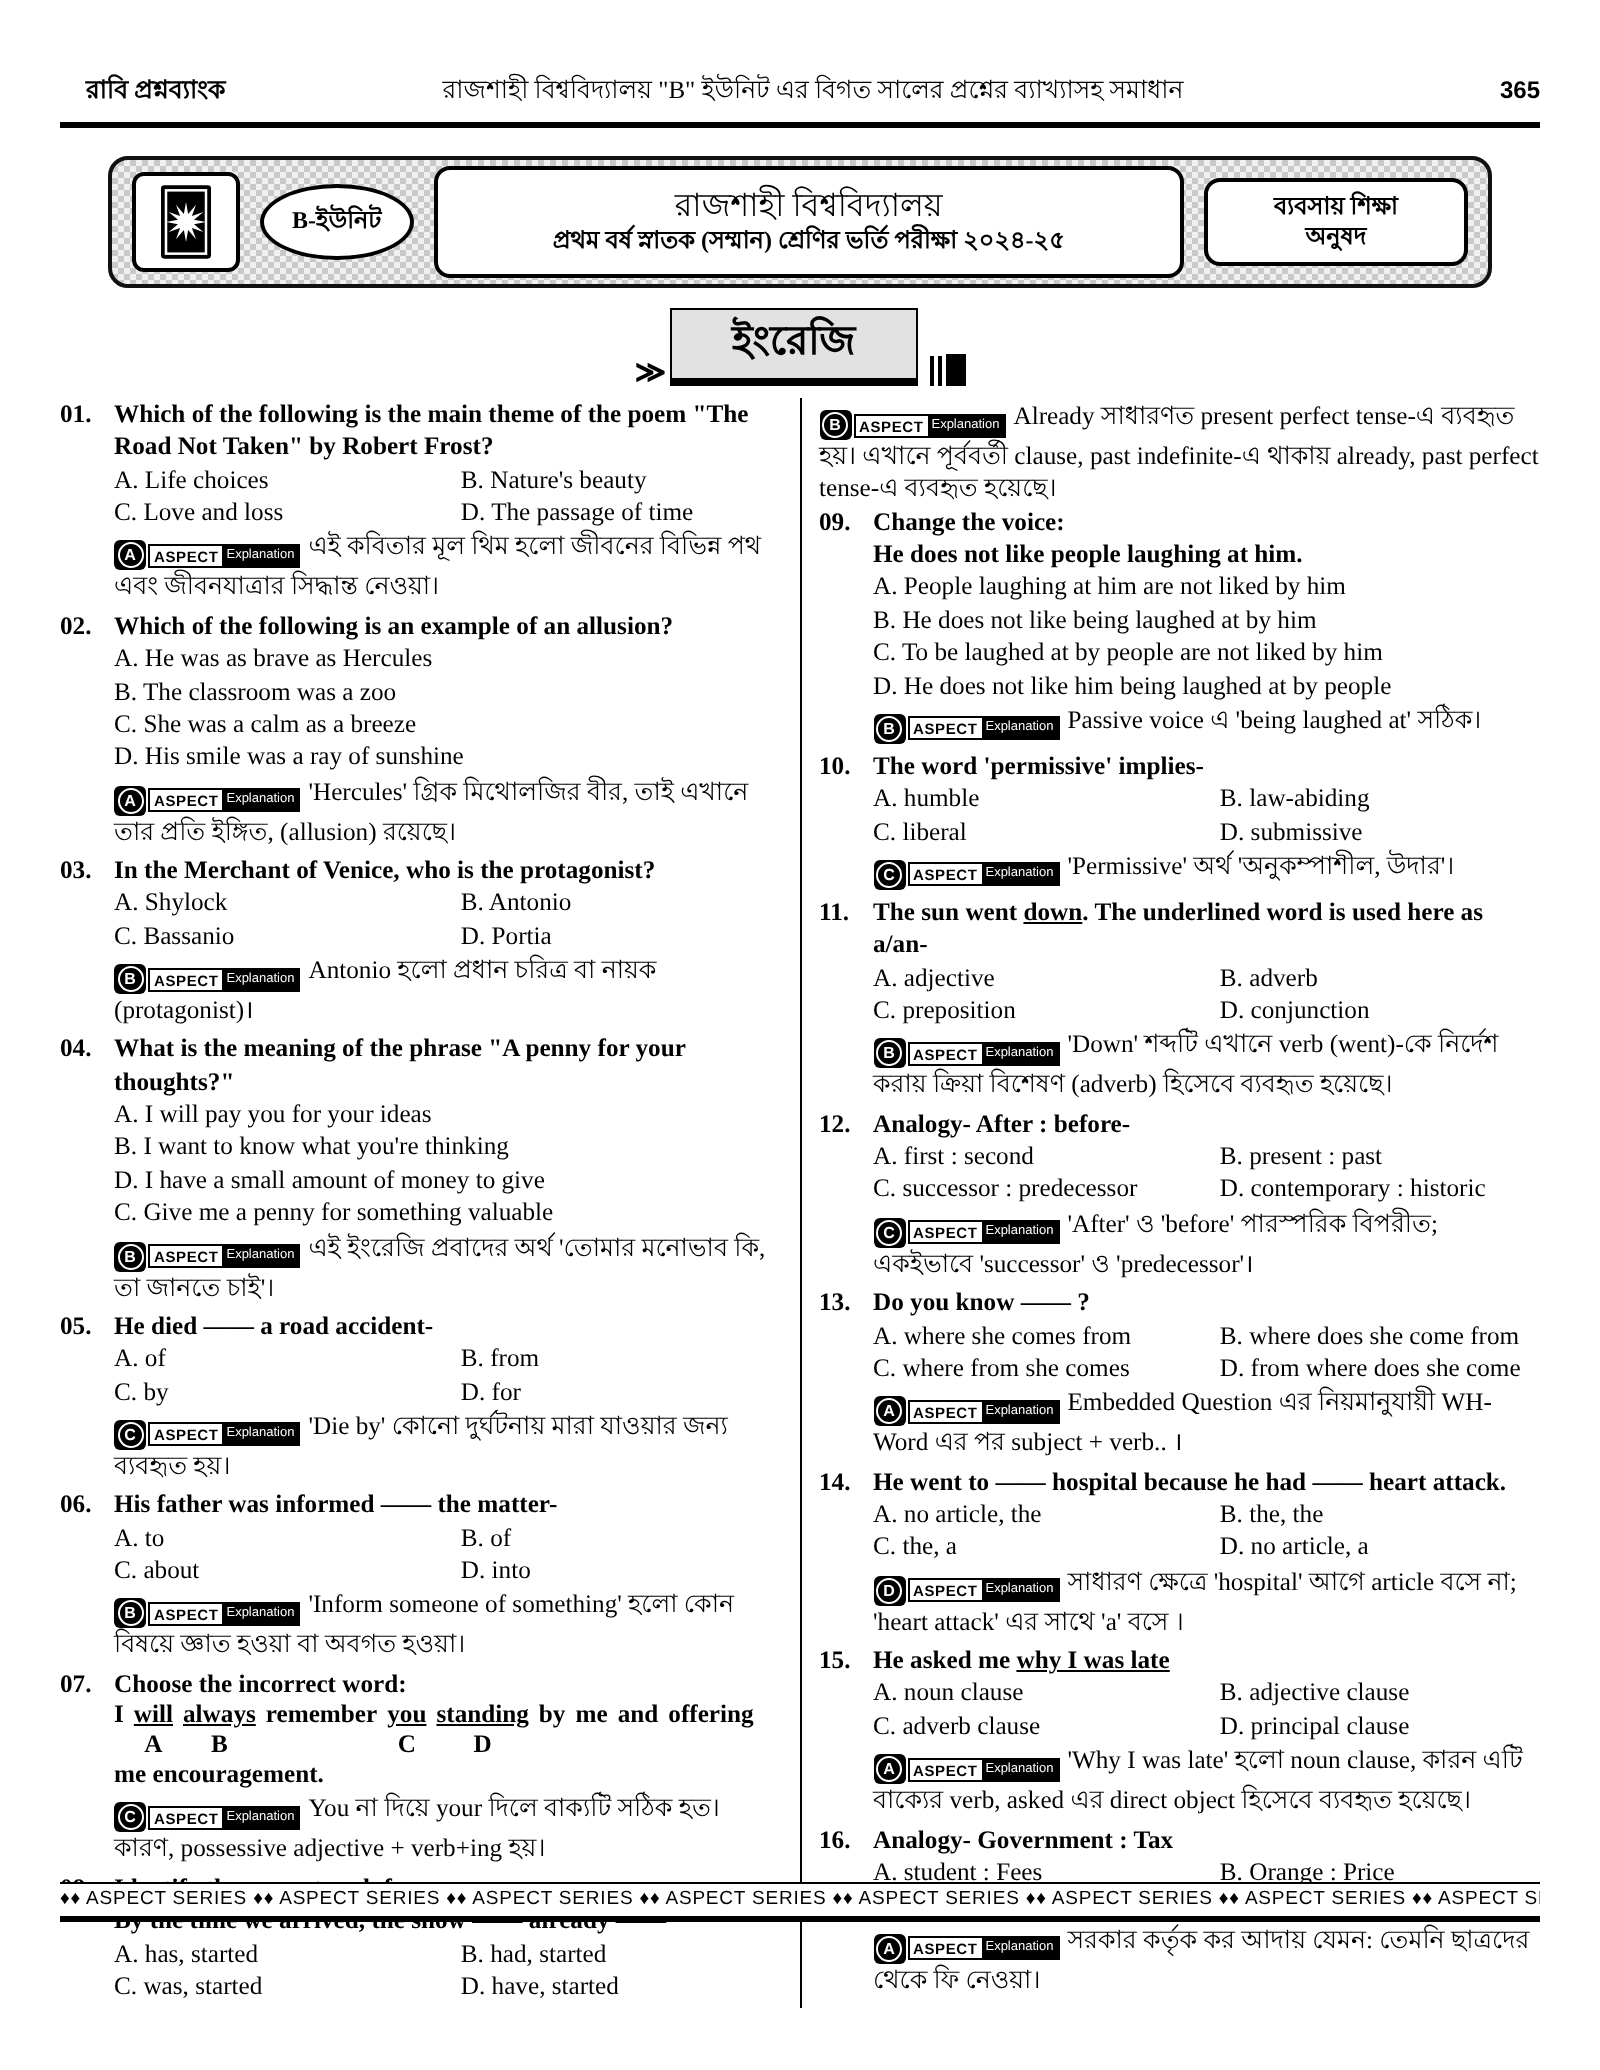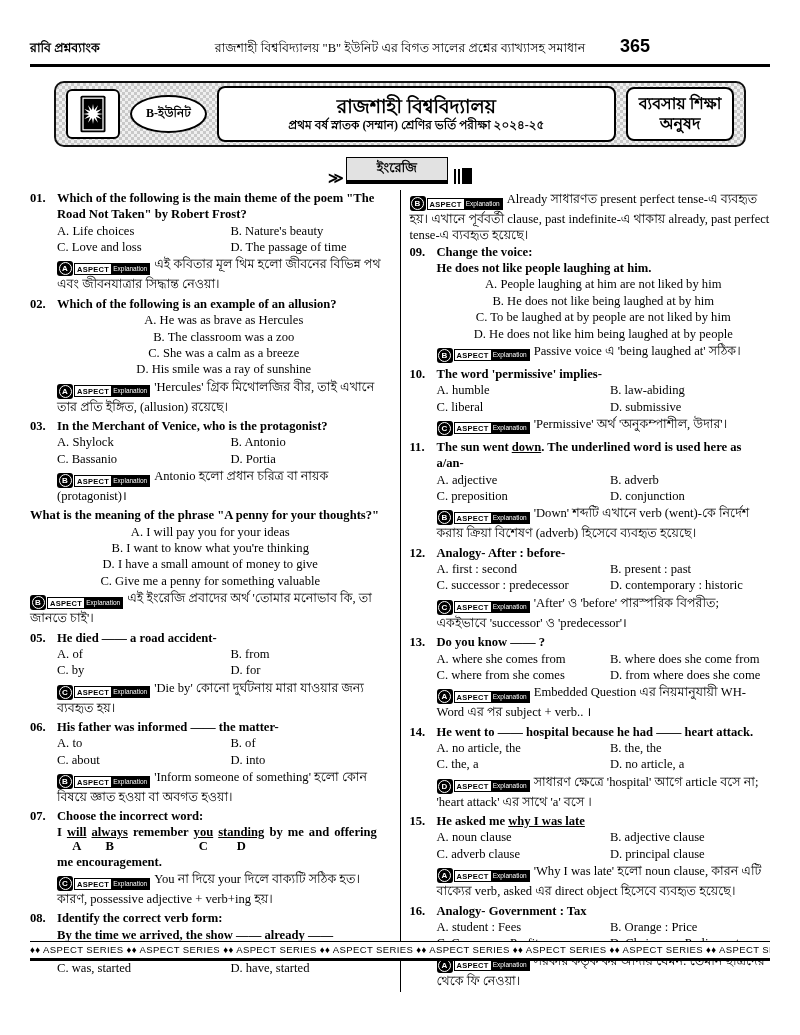--- a/index.html
+++ b/index.html
@@ -1,61 +1,61 @@
 <!DOCTYPE html>
 <html><head>
 <meta charset="utf-8">
 <style>
   html,body{margin:0;padding:0;background:#e8e8e8;}
   .page{position:relative;width:800px;height:1035px;background:#fff;margin:0 auto;
         font-family:"Liberation Serif",serif;color:#000;overflow:hidden;}
   .inner{padding:36px 30px 0;}
   
-  .runhead{display:flex;align-items:baseline;font-size:12.5px;}
+  .runhead{display:flex;align-items:baseline;font-size:12.5px;margin-left:13px;}
   .runhead .rh-left{font-weight:bold;width:150px;}
   .runhead .rh-center{flex:1;text-align:center;}
-  .runhead .rh-page{width:150px;font-weight:bold;font-size:18px;font-family:"Liberation Sans",sans-serif;}
+  .runhead .rh-page{width:150px;text-align:right;font-weight:bold;font-size:12px;font-family:"Liberation Sans",sans-serif;}
   .runrule{border-bottom:3px solid #000;margin-top:5px;}
   
   .banner{margin:14px 24px 0;border:2px solid #111;border-radius:10px;
           background:repeating-conic-gradient(#c9c9c9 0% 25%, #f0f0f0 0% 50%) 0 0/6px 6px;
           display:flex;align-items:center;gap:10px;padding:7px 10px;height:48px;}
   .logo-box{width:50px;height:46px;background:#fff;border:2px solid #000;border-radius:6px;
             display:flex;align-items:center;justify-content:center;flex:none;}
   .unit-oval{background:#fff;border:2px solid #000;border-radius:50%;padding:7px 14px;
              font-weight:bold;font-size:12px;flex:none;white-space:nowrap;}
   .center-box{flex:1;background:#fff;border:2px solid #000;border-radius:8px;text-align:center;
               padding:2px 4px;height:48px;display:flex;flex-direction:column;justify-content:center;}
-  .center-box .bt{font-size:19px;font-weight:bold;line-height:1.15;}
+  .center-box .bt{font-size:16px;font-weight:normal;line-height:1.15;}
   .center-box .bs{font-size:12px;font-weight:bold;line-height:1.2;}
   .right-box{background:#fff;border:2px solid #000;border-radius:8px;width:96px;flex:none;
-             text-align:center;font-weight:bold;font-size:16px;line-height:1.25;padding:5px 4px;}
+             text-align:center;font-weight:bold;font-size:12px;line-height:1.25;padding:5px 16px;}
   
   .section-row{display:flex;align-items:flex-end;justify-content:center;margin:10px 0 6px;}
   .section-arrow{font-size:15px;font-weight:bold;margin-right:2px;transform:translateY(3px);}
   .section-tab{background:#e2e2e2;border:1px solid #000;border-bottom:4px solid #000;
-               padding:0 30px 1px;font-weight:bold;font-size:13px;}
+               padding:0 30px 1px;font-weight:bold;font-size:20px;}
   .section-bars{display:inline-flex;align-items:flex-end;gap:2px;margin-left:6px;}
   .section-bars i{display:inline-block;background:#000;}
   .section-bars .b1{width:2px;height:15px;}
   .section-bars .b2{width:10px;height:16px;}
   
   .columns{display:flex;align-items:stretch;margin-top:2px;}
   .col{width:370px;font-size:12.6px;line-height:1.3;}
   .col-left{padding-right:9px;}
   .col-right{border-left:1px solid #000;padding-left:9px;}
   
   .q{display:flex;margin-bottom:3px;}
   .q-num{width:27px;flex:none;font-weight:bold;}
   .q-body{flex:1;min-width:0;}
   .q-stem{font-weight:bold;}
   .q-stem u, .q-exp u{text-decoration:underline;}
   .q-opts{display:grid;}
   .q-opts.two{grid-template-columns:52% 48%;}
-  .q-opts.one{grid-template-columns:100%;text-align:center;}
+  .q-opts.one{grid-template-columns:100%;}
   .q-exp{margin-top:1px;}
   
   .ruby-line{font-weight:bold;}
   .rw{display:inline-block;vertical-align:top;text-align:center;margin-right:5px;line-height:1.15;}
   .rw .sub{display:block;font-weight:bold;}
   
   .badge{display:inline-flex;align-items:center;vertical-align:-3px;margin-right:4px;gap:1px;}
   .badge-letter{background:#000;border-radius:3px;width:16px;height:15px;display:inline-flex;
                 align-items:center;justify-content:center;flex:none;}
   .badge-letter b{border:1px solid #fff;border-radius:50%;width:11px;height:11px;display:flex;
@@ -172,20 +172,21 @@
                     <b>B</b>
                   </span>
                   <span class="aspect-box">
                     <span class="aspect-top">ASPECT</span>
                     <span class="aspect-bottom">Explanation</span>
                   </span>
                 </span>Antonio হলো প্রধান চরিত্র বা নায়ক (protagonist)।</div>
             </div>
           </div>
           <div class="q">
+            <span class="q-num">04.</span>
             <div class="q-body">
               <div class="q-stem">What is the meaning of the phrase "A penny for your thoughts?"</div>
               <div class="q-opts one">
                 <span class="opt">A. I will pay you for your ideas</span>
                 <span class="opt">B. I want to know what you're thinking</span>
                 <span class="opt">D. I have a small amount of money to give</span>
                 <span class="opt">C. Give me a penny for something valuable</span>
               </div>
               <div class="q-exp"><span class="badge">
                   <span class="badge-letter">

